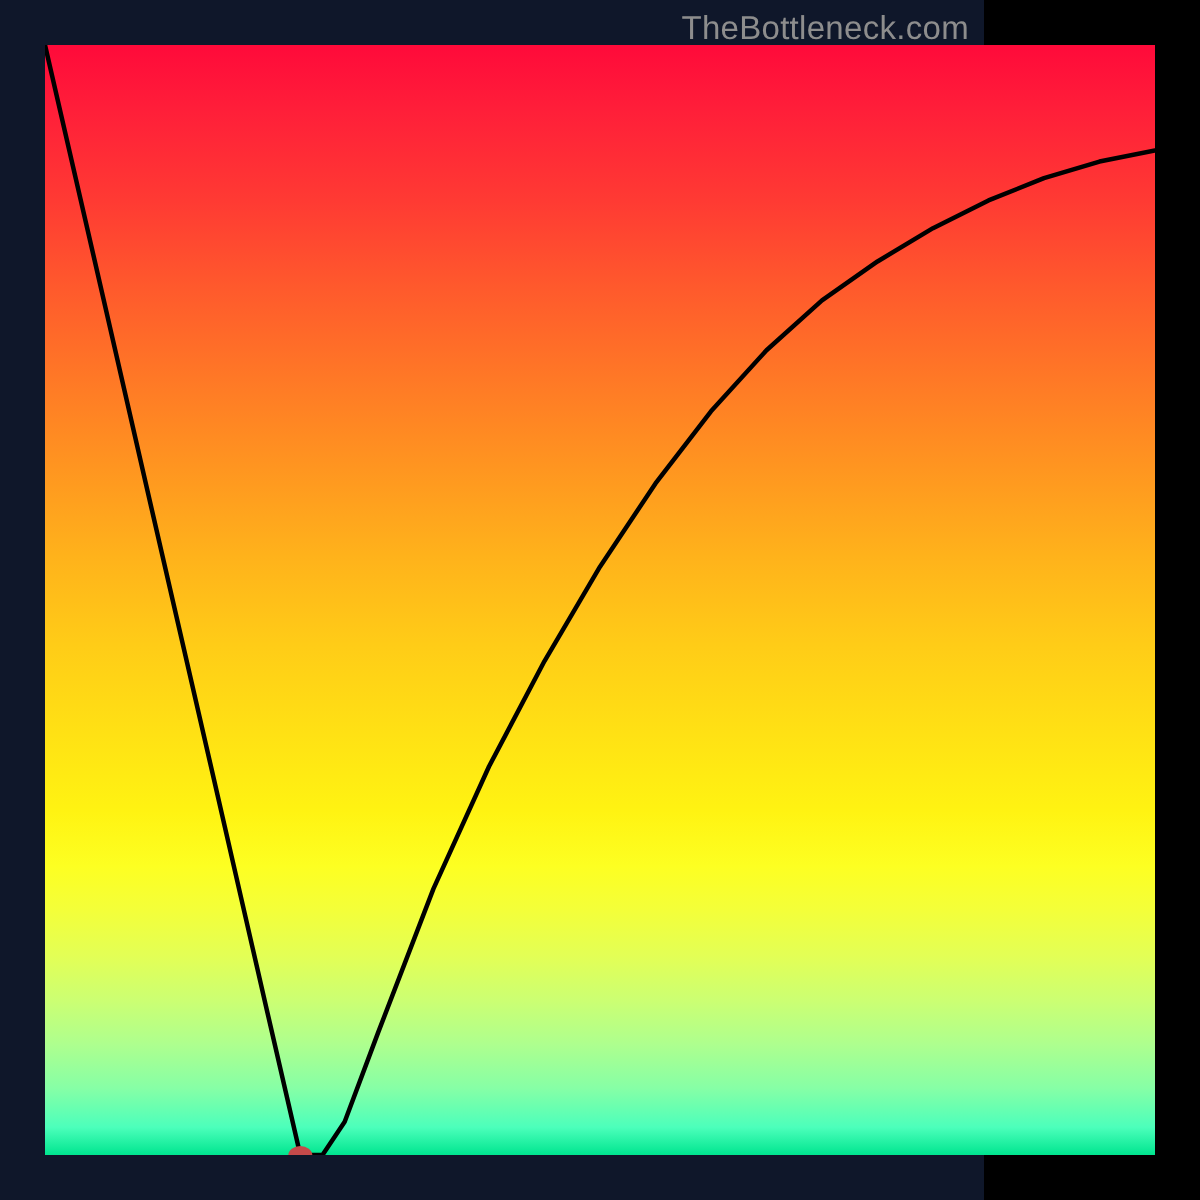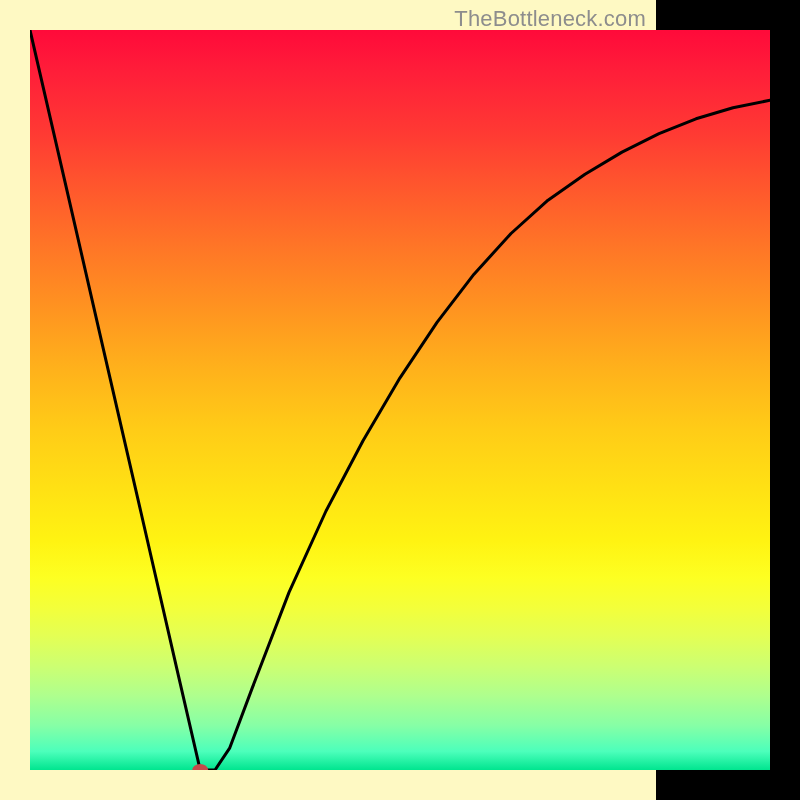--- a/index.html
+++ b/index.html
@@ -8,21 +8,21 @@
     width: 800px;
     height: 800px;
     background: #000;
     overflow: hidden;
     font-family: Arial, Helvetica, sans-serif;
   }
   .frame {
     position: relative;
     width: 656px;
     height: 800px;
-    background: #fef9c3;
+    background: #0f172a;
   }
   .plot-area {
     position: absolute;
     left: 30px;
     top: 30px;
     width: 740px;
     height: 740px;
     background: linear-gradient(
       to bottom,
       #ff0a3a 0%,

